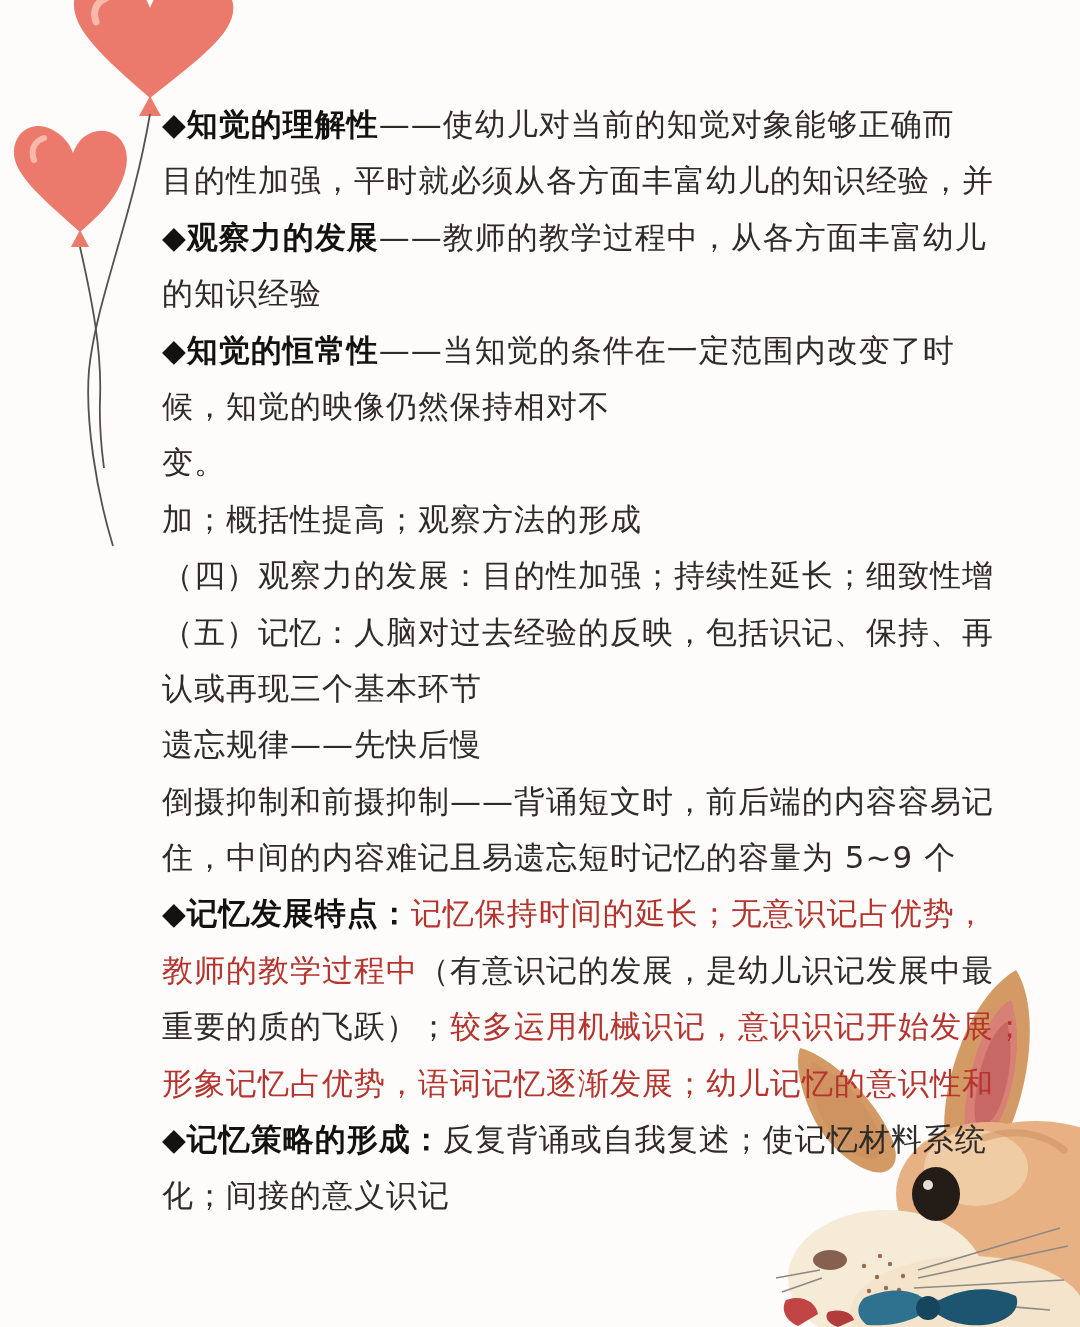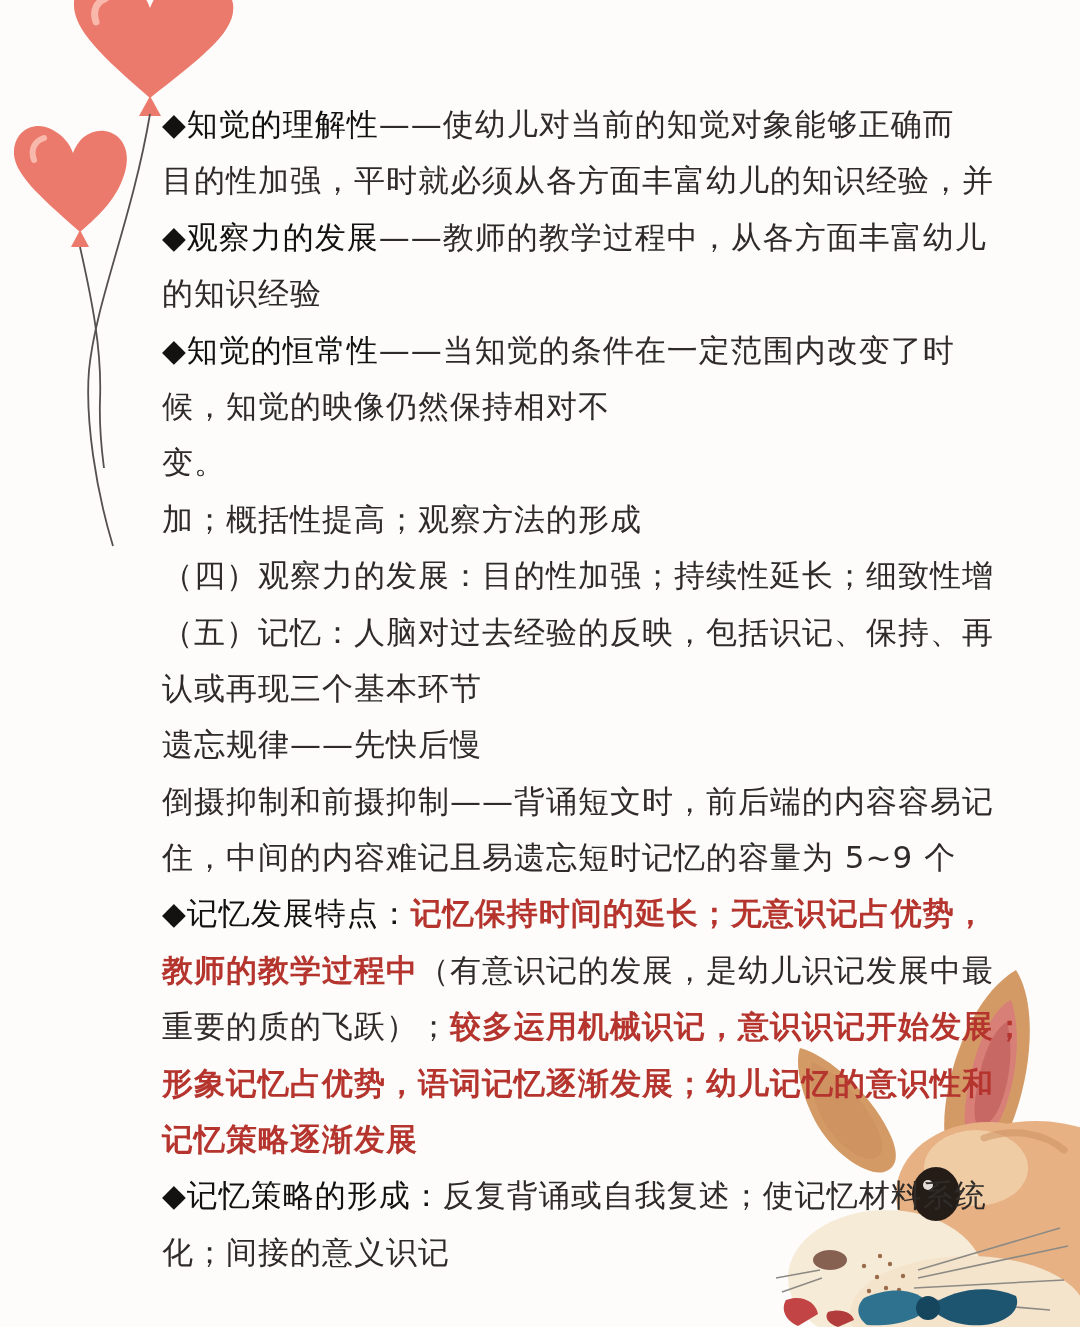--- a/index.html
+++ b/index.html
@@ -29,22 +29,22 @@
   }
   .line {
     height: 56.4px;
     line-height: 56.4px;
     font-size: 31px;
     letter-spacing: 1px;
     white-space: nowrap;
     color: var(--ink);
   }
   .seg-normal { color: var(--ink); text-align: right; }
-  .seg-bold   { color: var(--ink-bold); font-weight: 400; }
-  .seg-red    { color: var(--red); font-weight: bold; }
+  .seg-bold   { color: var(--ink-bold); font-weight: 700; }
+  .seg-red    { color: var(--red); }
 </style>
 </head>
 <body style="background: rgb(253, 252, 250);">
 
 <svg id="balloons" class="decor" width="260" height="560" viewBox="0 0 260 560">
 
   <path d="M150,98 C100,55 72,28 74,2 C75,-22 96,-32 116,-24
            C136,-16 146,-4 150,8 C155,-6 166,-18 186,-24
            C206,-30 229,-18 233,4 C237,32 200,58 150,98 Z" fill="var(--heart)"></path>
   <path d="M96,22 C92,10 97,2 106,-2" stroke="var(--heart-highlight)" stroke-width="7" fill="none" stroke-linecap="round"></path>
@@ -130,16 +130,15 @@
     <div class="line"><span class="seg-normal">（四）观察力的发展：目的性加强；持续性延长；细致性增</span></div>
     <div class="line"><span class="seg-normal">（五）记忆：人脑对过去经验的反映，包括识记、保持、再</span></div>
     <div class="line"><span class="seg-normal">认或再现三个基本环节</span></div>
     <div class="line"><span class="seg-normal">遗忘规律——先快后慢</span></div>
     <div class="line"><span class="seg-normal">倒摄抑制和前摄抑制——背诵短文时，前后端的内容容易记</span></div>
     <div class="line"><span class="seg-normal">住，中间的内容难记且易遗忘短时记忆的容量为 5~9 个</span></div>
     <div class="line"><span class="seg-bold">◆记忆发展特点：</span><span class="seg-red">记忆保持时间的延长；无意识记占优势，</span></div>
     <div class="line"><span class="seg-red">教师的教学过程中</span><span class="seg-normal">（有意识记的发展，是幼儿识记发展中最</span></div>
     <div class="line"><span class="seg-normal">重要的质的飞跃）；</span><span class="seg-red">较多运用机械识记，意识识记开始发展；</span></div>
     <div class="line"><span class="seg-red">形象记忆占优势，语词记忆逐渐发展；幼儿记忆的意识性和</span></div>
-    <div class="line"><span class="seg-red">记忆策略逐渐发展</span></div>
     <div class="line"><span class="seg-bold">◆记忆策略的形成：</span><span class="seg-normal">反复背诵或自我复述；使记忆材料系统</span></div>
     <div class="line"><span class="seg-normal">化；间接的意义识记</span></div>
   </div>
 
 </body></html>

